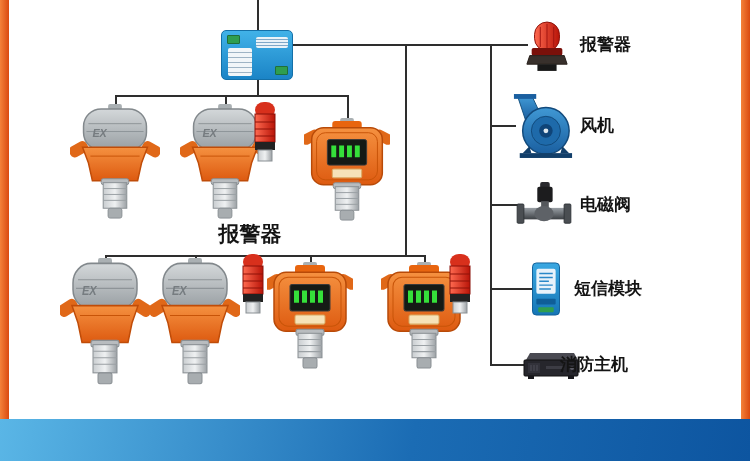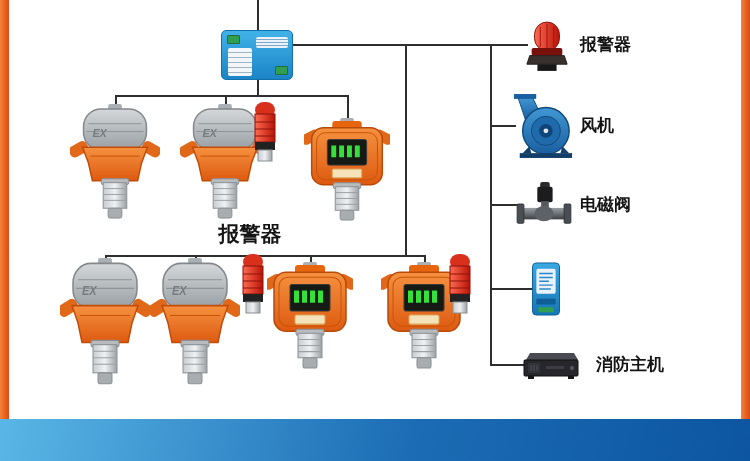--- a/index.html
+++ b/index.html
@@ -307,32 +307,33 @@
 
   <div class="dev" style="left:530px;top:262px;width:32px;height:54px">
     <svg viewBox="0 0 32 56">
       <rect x="2" y="1" width="28" height="54" rx="4" fill="url(#g-blue2)" stroke="#0f5e98"></rect>
       <rect x="6" y="7" width="20" height="26" rx="2" fill="#e8f2fa"></rect>
       <path d="M9 12 h14 M9 16 h14 M9 20 h10 M9 24 h14 M9 28 h12" stroke="#2a88c8" stroke-width="1.5" fill="none"></path>
       <rect x="6" y="38" width="20" height="6" rx="1" fill="#0f5e98"></rect>
       <rect x="8" y="47" width="16" height="5" rx="1" fill="#2f9e4f"></rect>
     </svg>
   </div>
+  <div class="label out-label" style="left:574px;top:277px">短信模块</div>
 
   <div class="dev" style="left:522px;top:346px;width:58px;height:36px">
     <svg viewBox="0 0 58 36">
       <path d="M8 7 h44 l4 7 h-52 z" fill="#4a4a52"></path>
       <rect x="2" y="14" width="54" height="16" rx="1" fill="#26262c" stroke="#111111"></rect>
       <rect x="6" y="17" width="12" height="10" fill="#32323a"></rect>
       <path d="M9 19 v6 M12 19 v6 M15 19 v6" stroke="#4c4c56" fill="none"></path>
       <rect x="24" y="20" width="18" height="3" fill="#3c3c44"></rect>
       <circle cx="50" cy="22" r="2" fill="#5a5a64"></circle>
       <rect x="6" y="30" width="6" height="3" fill="#18181c"></rect>
       <rect x="46" y="30" width="6" height="3" fill="#18181c"></rect>
     </svg>
   </div>
-  <div class="label out-label" style="left:596px;top:353px">消防主机</div>
+  <div class="label out-label" style="left:560px;top:353px">消防主机</div>
 
   <div class="accent left"></div>
   <div class="accent right"></div>
   <div class="banner"></div>
 
 </div>
 
 </body></html>

